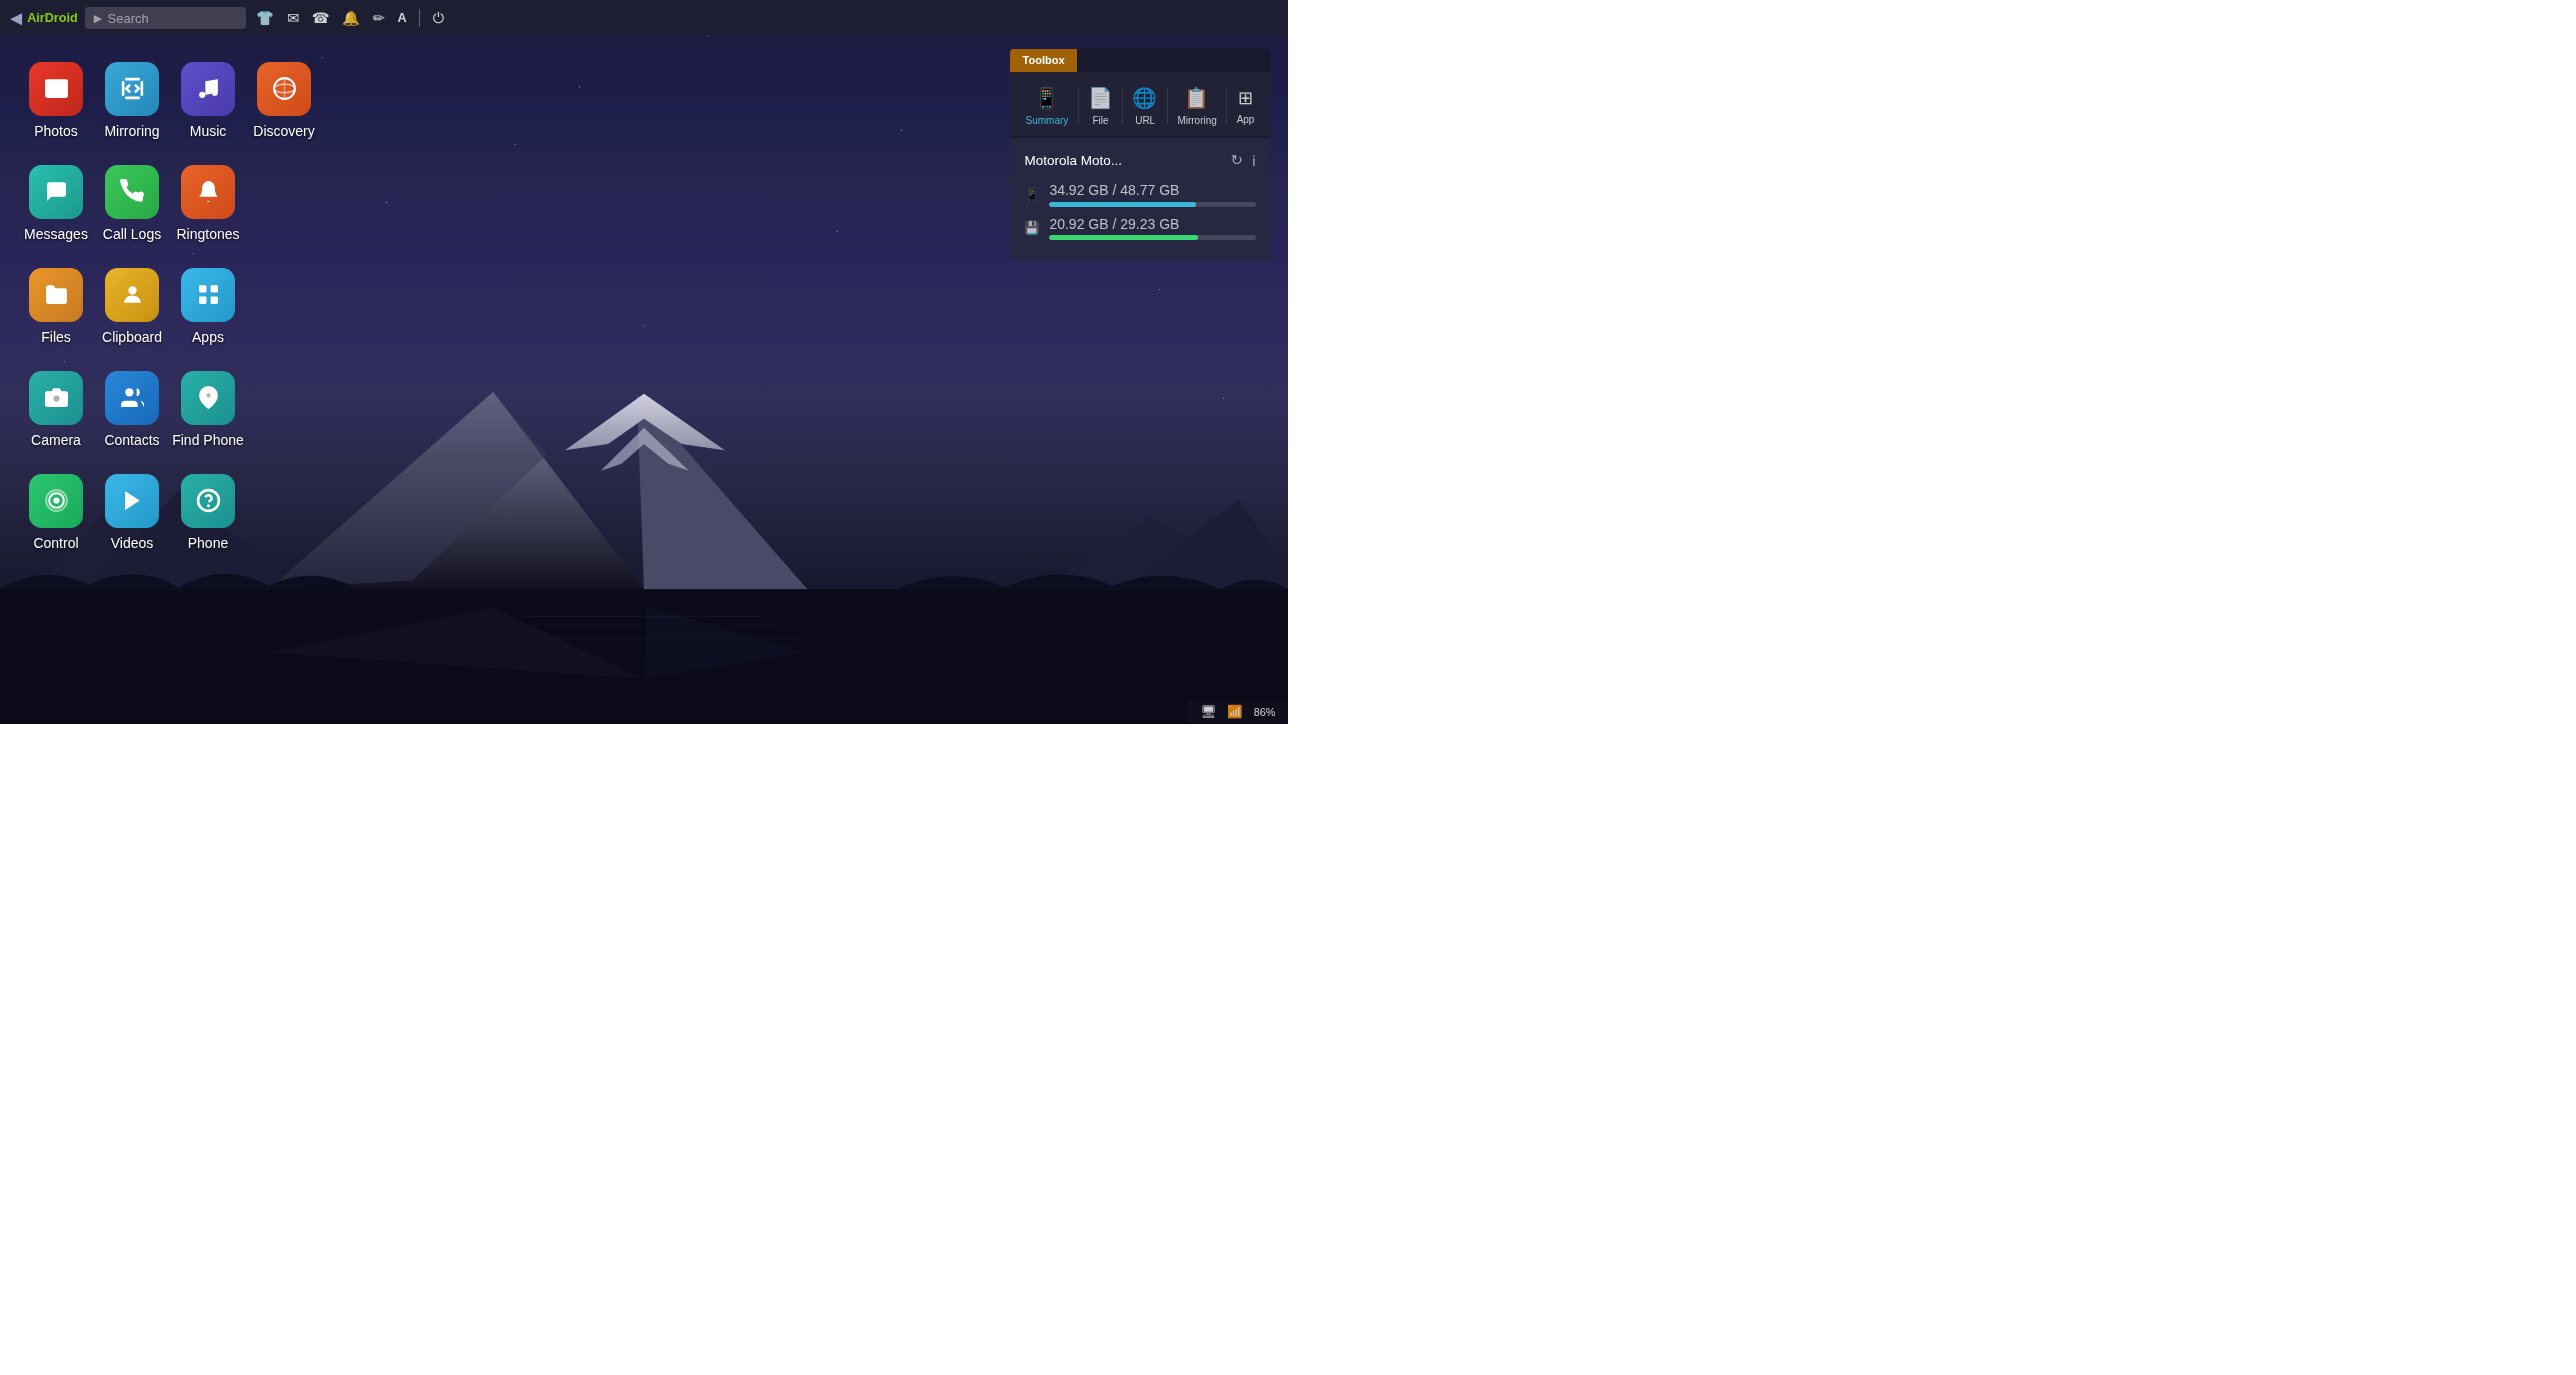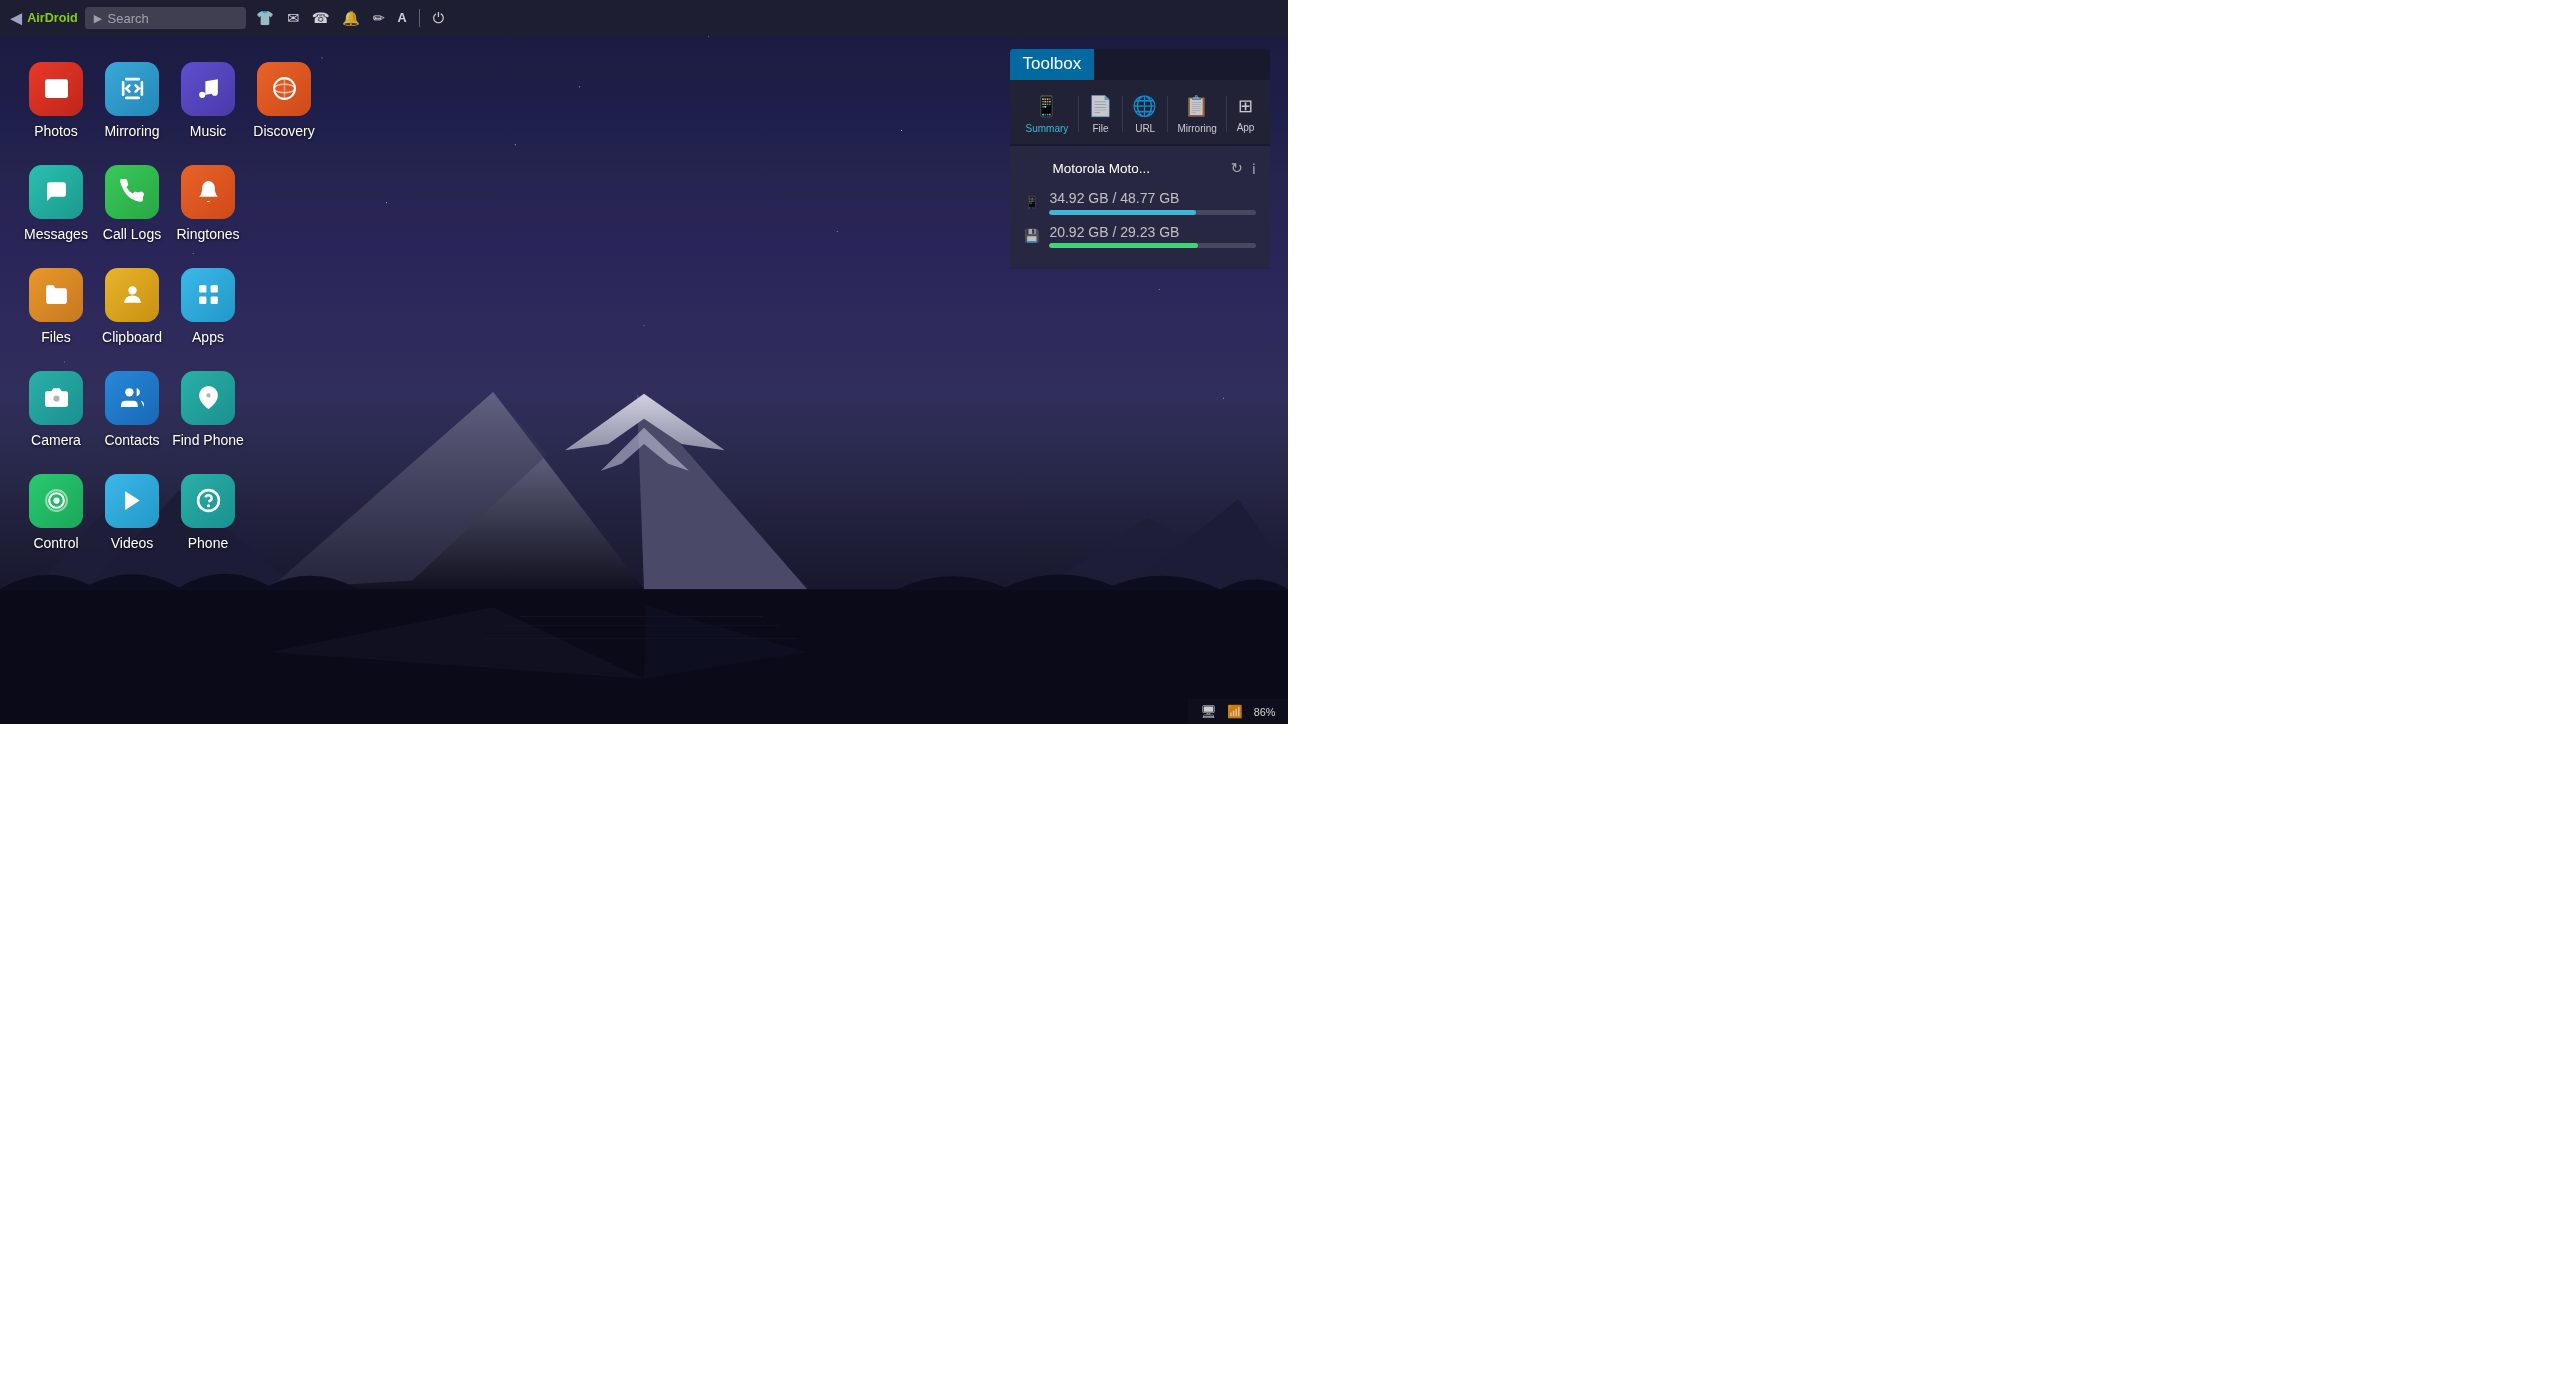--- a/index.html
+++ b/index.html
@@ -202,25 +202,25 @@
       top: 49px;
       right: 18px;
       width: 260px;
       background: rgba(25, 25, 45, 0.95);
       border-radius: 3.6px;
       overflow: hidden;
       z-index: 50;
     }
 
     .toolbox-header {
-      background: #0369a1;
+      background: #a16207;
       padding: 5.4px 12.6px;
-      font-size: 17px;
+      font-size: 11px;
       color: white;
-      font-weight: 400;
+      font-weight: 700;
       display: inline-block;
     }
 
     .toolbox-tabs {
       display: flex;
       align-items: center;
       justify-content: space-around;
       padding: 10.8px 7.2px 7.2px;
       background: rgba(35, 35, 55, 0.98);
     }
@@ -260,21 +260,20 @@
       background: rgba(40, 40, 65, 0.98);
       padding: 12.6px 14.4px;
       margin-top: 1.8px;
     }
 
     .device-name-row {
       display: flex;
       align-items: center;
       justify-content: space-between;
       margin-bottom: 12.6px;
-      margin-left: 28px;
     }
 
     .device-name {
       color: white;
       font-size: 13.5px;
       font-weight: 500;
     }
 
     .device-actions {
       display: flex;

